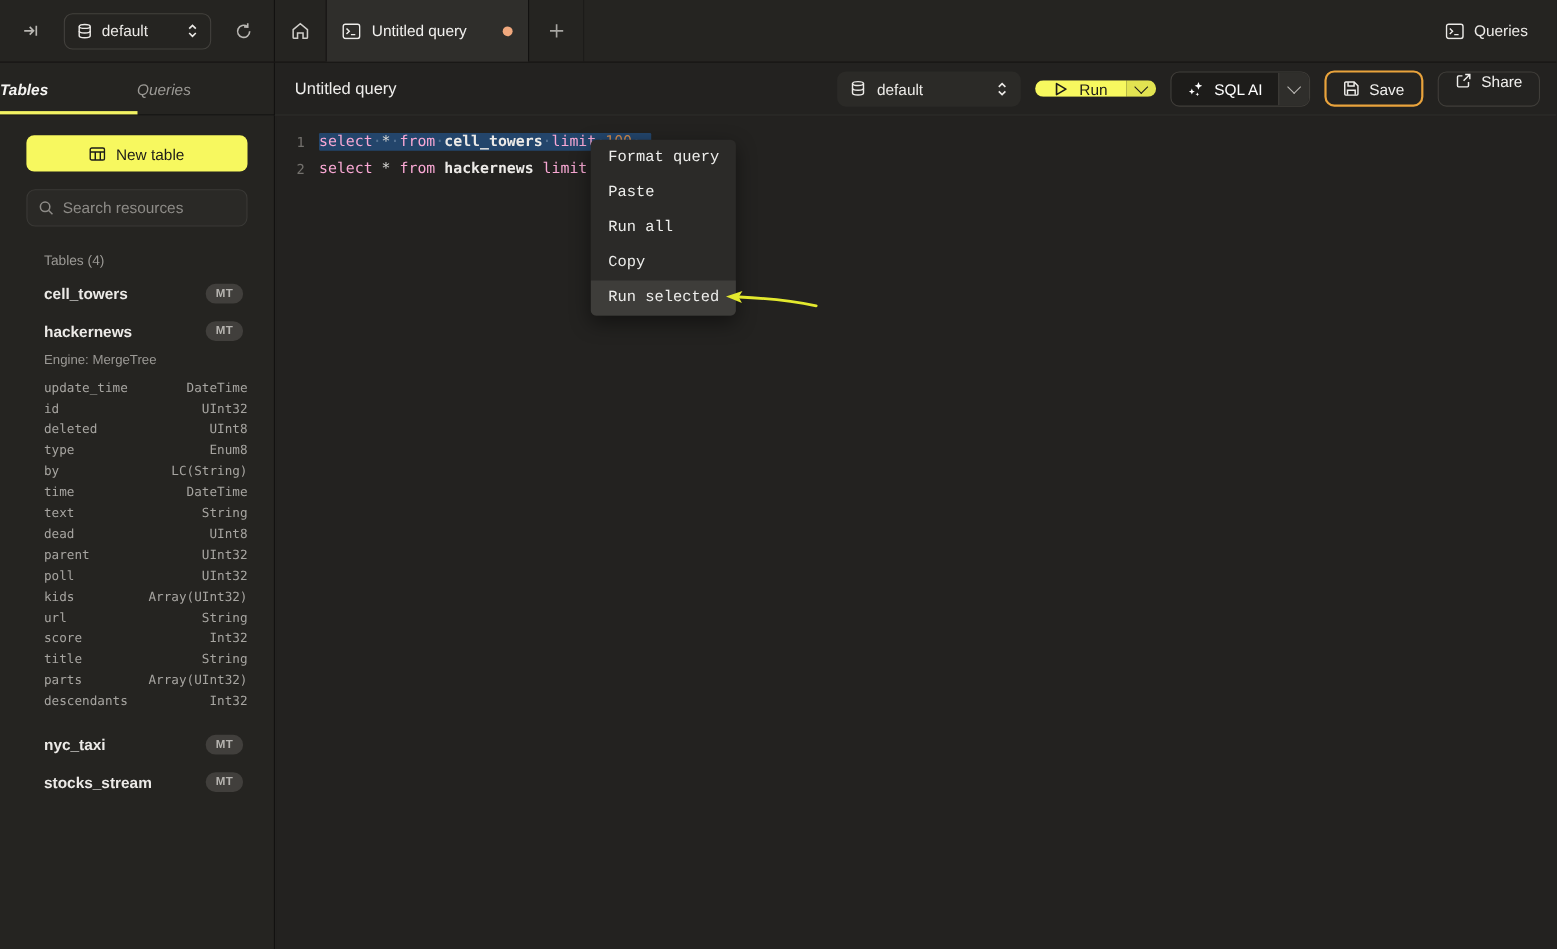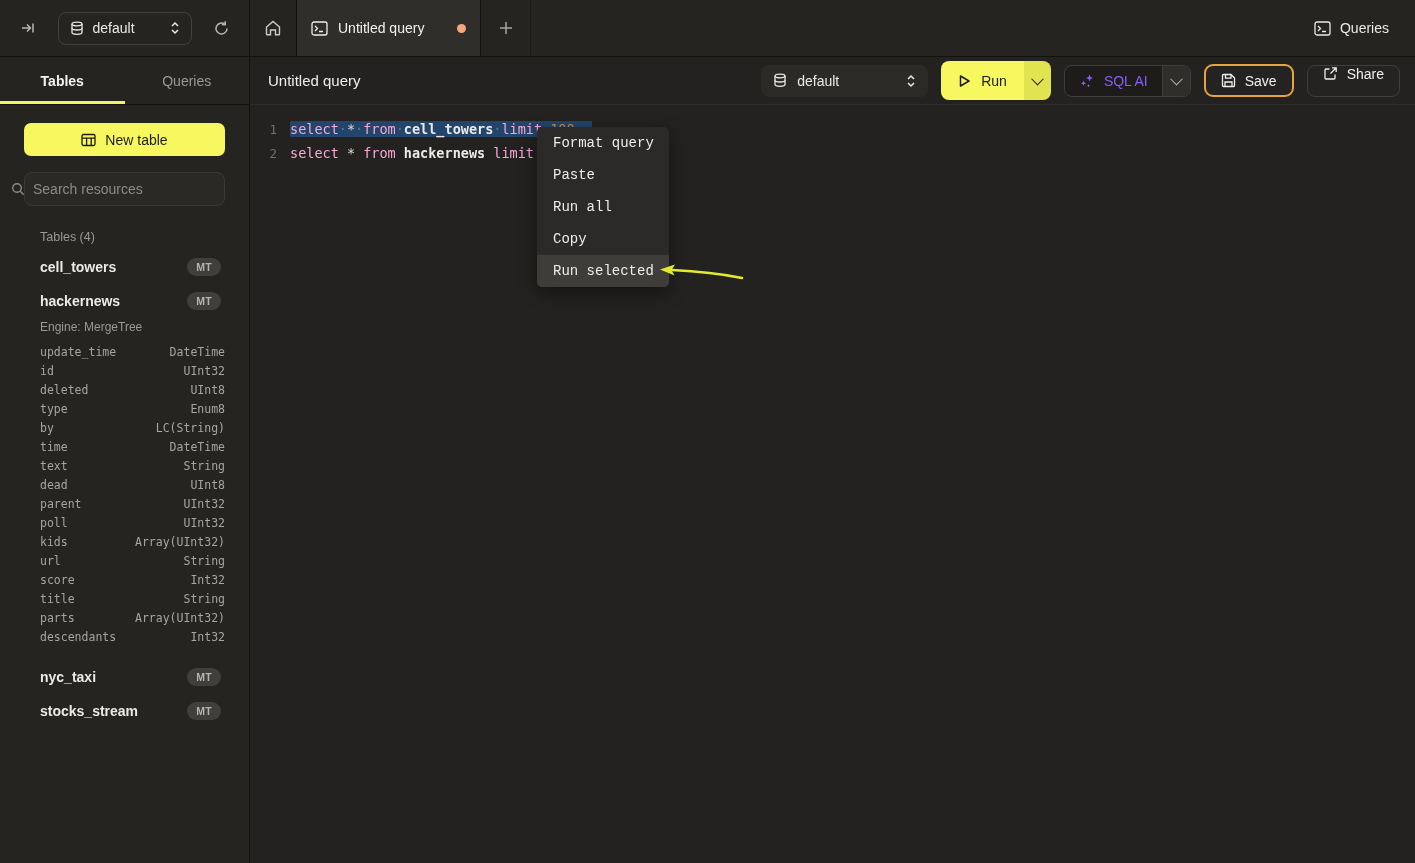--- a/index.html
+++ b/index.html
@@ -33,60 +33,60 @@
   .plus-btn { width:50px; display:flex; align-items:center; justify-content:center;
     color:#a8a6a2; font-size:19px; cursor:pointer; border-right:1px solid #1c1b19; }
   .topbar-spacer { flex:1; }
   .queries-btn { display:flex; align-items:center; gap:9px; padding:0 26px 0 10px;
     color:#eceae7; cursor:pointer; font-size:14px; }
 
   
   .subbar { position:absolute; left:0; top:57px; width:1415px; height:48px; display:flex; }
   .sidebar-tabs { width:250px; height:100%; display:flex; background:#252421;
     border-right:1px solid #121110; border-bottom:1px solid #121110; }
-  .s-tab { flex:1; display:flex; align-items:center; justify-content:center;
-    font-size:14px; color:#9b9995; cursor:pointer; position:relative; }
+  .s-tab { flex:1; display:flex; align-items:center; justify-content:flex-start;
+    font-size:14px; color:#9b9995; cursor:pointer; position:relative;font-style:italic; }
   .s-tab.active { color:#f4f3f1; font-weight:700; }
   .s-tab.active::after { content:""; position:absolute; left:0; right:0; bottom:0;
     height:3px; background:#f2f263; }
   .editor-header { flex:1; height:100%; background:#232220; border-bottom:1px solid #2e2d2a;
     display:flex; align-items:center; padding:0 15px 0 18px; gap:12px; }
   .editor-title { font-size:15px; color:#efeeec; flex:1; }
   .toolbar { display:flex; align-items:center; gap:13px; }
   .tb-select { display:flex; align-items:center; gap:10px; width:167px; height:32px;
     background:#2b2a27; border-radius:8px; padding:0 12px; cursor:pointer; color:#eceae7; }
   .tb-select .lbl { flex:1; }
-  .run-btn { display:flex; height:39px; border-radius:8px; overflow:hidden; cursor:pointer; }
+  .run-btn { display:flex; height:15px; border-radius:8px; overflow:hidden; cursor:pointer; }
   .run-main { display:flex; align-items:center; gap:10px; background:#f7f85f;
     color:#1d1c18; padding:0 17px; font-size:14px; font-weight:500; }
   .run-chev { width:27px; background:#e2e351; display:flex; align-items:center;
     justify-content:center; color:#1d1c18; }
   .split-btn { display:flex; height:32px; border:1px solid #403e3a; border-radius:8px;
     overflow:hidden; cursor:pointer; background:#1d1c1a; }
-  .split-main { display:flex; align-items:center; gap:9px; padding:0 14px; color:#8b5cf6; }
+  .split-main { display:flex; align-items:center; gap:9px; padding:0 14px; color:#ffffff; }
   .split-chev { width:28px; background:#2f2e2b; border-left:1px solid #403e3a;
     display:flex; align-items:center; justify-content:center; color:#b9b7b3; }
   .save-btn { display:flex; align-items:center; gap:9px; height:33px; padding:0 15px;
     background:#242321; border:2px solid #e9a33c; border-radius:9px; color:#f0efed;
     cursor:pointer; font-size:14px; }
   .share-btn { display:flex; align-items:flex-start; gap:9px; height:32px; padding:0 15px;
     background:#242321; border:1px solid #403e3a; border-radius:8px; color:#f0efed;
     cursor:pointer; font-size:14px; }
   .chev-down { width:9px; height:9px; border-right:1.6px solid currentColor;
     border-bottom:1.6px solid currentColor; transform:rotate(45deg) translate(-1px,-1px); }
 
   
   .sidebar { position:absolute; left:0; top:105px; width:250px; bottom:0;
     background:#252421; border-right:1px solid #121110; padding:18px 24px; }
   .new-table-btn { width:100%; height:33px; background:#f7f85f; border:none;
     border-radius:7px; display:flex; align-items:center; justify-content:center;
     gap:9px; color:#1d1c18; font-size:14px; font-weight:500; cursor:pointer;
     font-family:"Liberation Sans", sans-serif; }
   .search-box { margin-top:16px; height:34px; background:#2a2926; border:1px solid #3a3936;
-    border-radius:8px; display:flex; align-items:center; padding:0 10px; gap:8px;justify-content:flex-end; }
+    border-radius:8px; display:flex; align-items:center; padding:0 10px; gap:8px; }
   .search-box input { flex:1; background:transparent; border:none; outline:none;
     color:#d8d6d2; font-size:14px; font-family:"Liberation Sans", sans-serif; }
   .search-box input::placeholder { color:#8d8b87; }
   .section-header { margin:24px 0 6px 16px; font-size:12.5px; color:#9b9995; }
   .table-row { display:flex; align-items:center; justify-content:space-between;
     padding:8px 4px 8px 16px; cursor:pointer; border-radius:6px; }
   .table-name { font-size:14px; font-weight:600; color:#eceae7; }
   .mt-badge { background:#413f3c; color:#b5b3af; font-size:10.5px; font-weight:600;
     border-radius:9px; padding:3px 9px; letter-spacing:.3px; }
   .engine-line { font-size:12px; color:#9b9995; padding:2px 0 8px 16px; }

